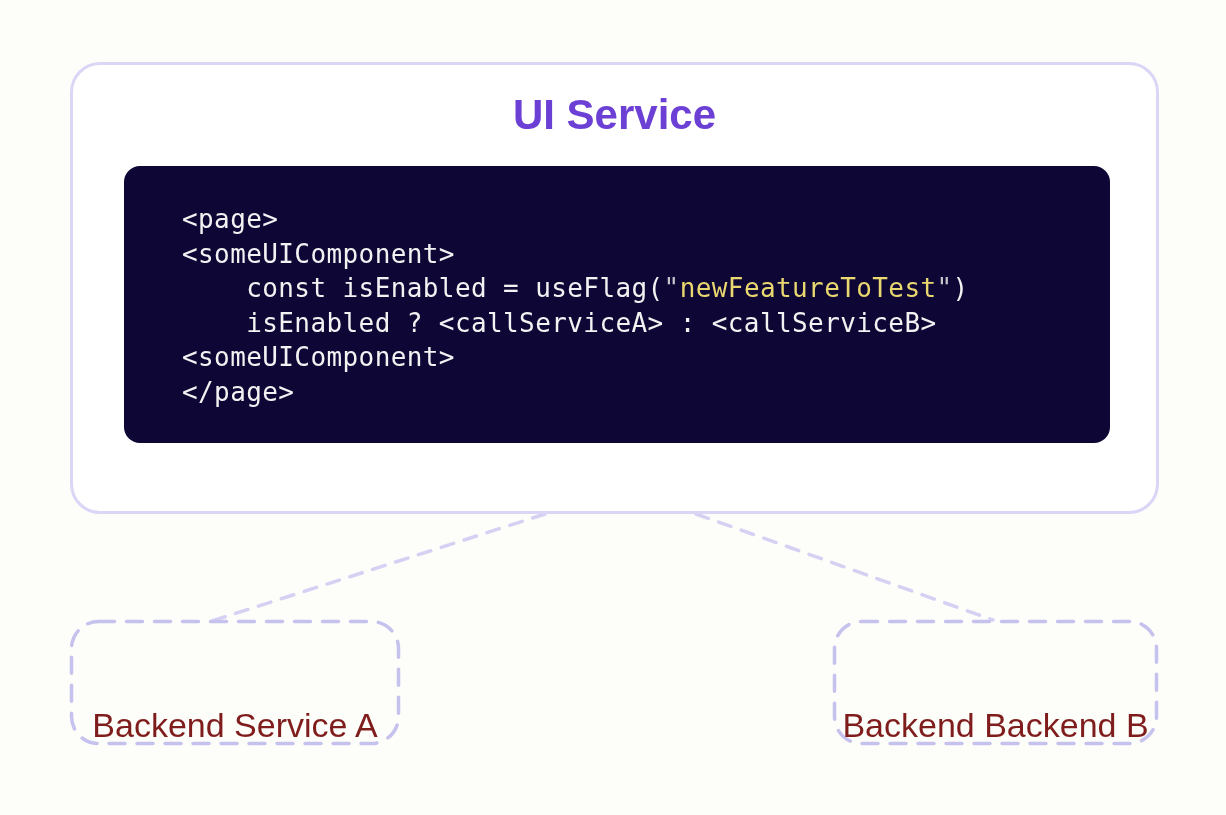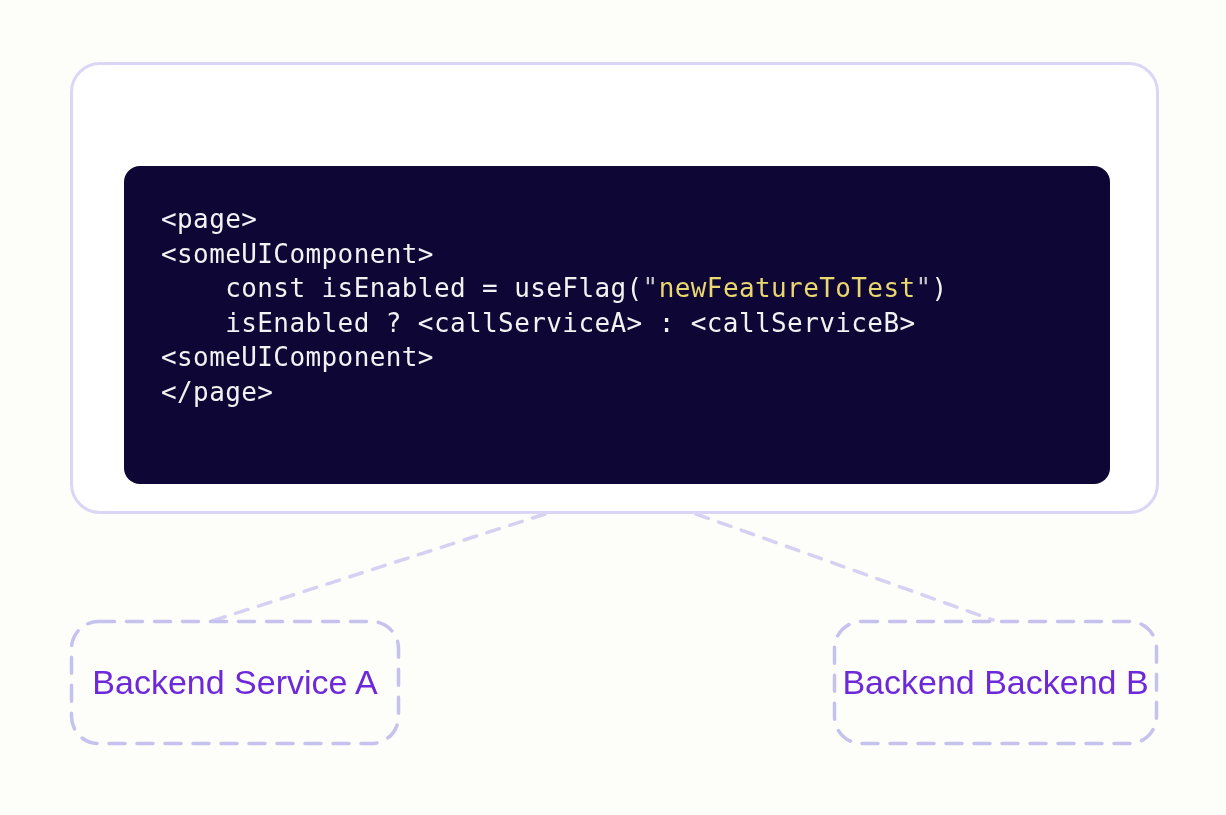--- a/index.html
+++ b/index.html
@@ -35,25 +35,25 @@
     font-weight: bold;
     color: var(--title-color, #6c40d4);
   }
 
   
   .code-block {
     position: absolute;
     left: 51px;
     top: 101px;
     width: 986px;
-    height: 318px;
+    height: 277px;
     box-sizing: border-box;
     background: var(--code-bg, #0e0635);
     border-radius: 16px;
-    padding: 36px 18px 0 37px;
+    padding: 36px 18px 0 58px;
     overflow: hidden;
   }
   .code-content {
     font-family: "DejaVu Sans Mono", monospace;
     font-size: 26px;
     letter-spacing: 0.4px;
     line-height: 34.6px;
     white-space: pre;
     color: var(--code-plain, #f2f2f2);
   }
@@ -66,39 +66,40 @@
     position: absolute;
     left: 0;
     top: 0;
     pointer-events: none;
   }
 
   
   .backend-node-label {
     position: absolute;
     display: flex;
-    align-items: center;
+    align-items: flex-end;
     justify-content: center;
     font-size: 34px;
-    color: #6d28d9;
+    color: #7f1d1d;
   }
   .backend-node-label.node-a { left: 70px;  top: 620px; width: 330px; height: 125px; }
   .backend-node-label.node-b { left: 833px; top: 620px; width: 325px; height: 125px; }
 </style>
 </head>
 <body>
 
 <svg class="overlay-svg" width="1226" height="815" viewBox="0 0 1226 815">
   <line x1="545" y1="514" x2="212" y2="621" stroke-width="3.5" stroke-linecap="round" stroke-dasharray="13 11" fill="none" stroke="#d6d1f3"></line>
   <line x1="696" y1="514" x2="993" y2="620" stroke-width="3.5" stroke-linecap="round" stroke-dasharray="13 11" fill="none" stroke="#d6d1f3"></line>
   <rect x="71.5" y="621.5" width="327" height="122" rx="27" stroke-width="3.5" stroke-linecap="round" stroke-dasharray="16 12" fill="none" stroke="#c6c2ee"></rect>
   <rect x="834.5" y="621.5" width="322" height="122" rx="27" stroke-width="3.5" stroke-linecap="round" stroke-dasharray="16 12" fill="none" stroke="#c6c2ee"></rect>
 </svg>
 
 <div class="ui-service-box">
+  <h1 class="ui-service-title">UI Service</h1>
 
   <div class="code-block">
     <div class="code-content"><div class="code-line"><span class="plain">&lt;page&gt;</span></div><div class="code-line"><span class="plain">&lt;someUIComponent&gt;</span></div><div class="code-line"><span class="plain">    const isEnabled = useFlag(</span><span class="quote">"</span><span class="string">newFeatureToTest</span><span class="quote">"</span><span class="plain">)</span></div><div class="code-line"><span class="plain">    isEnabled ? &lt;callServiceA&gt; : &lt;callServiceB&gt;</span></div><div class="code-line"><span class="plain">&lt;someUIComponent&gt;</span></div><div class="code-line"><span class="plain">&lt;/page&gt;</span></div></div>
   </div>
 </div>
 
 <div class="backend-node-label node-a">
   <span>Backend Service A</span>
 </div>
 

